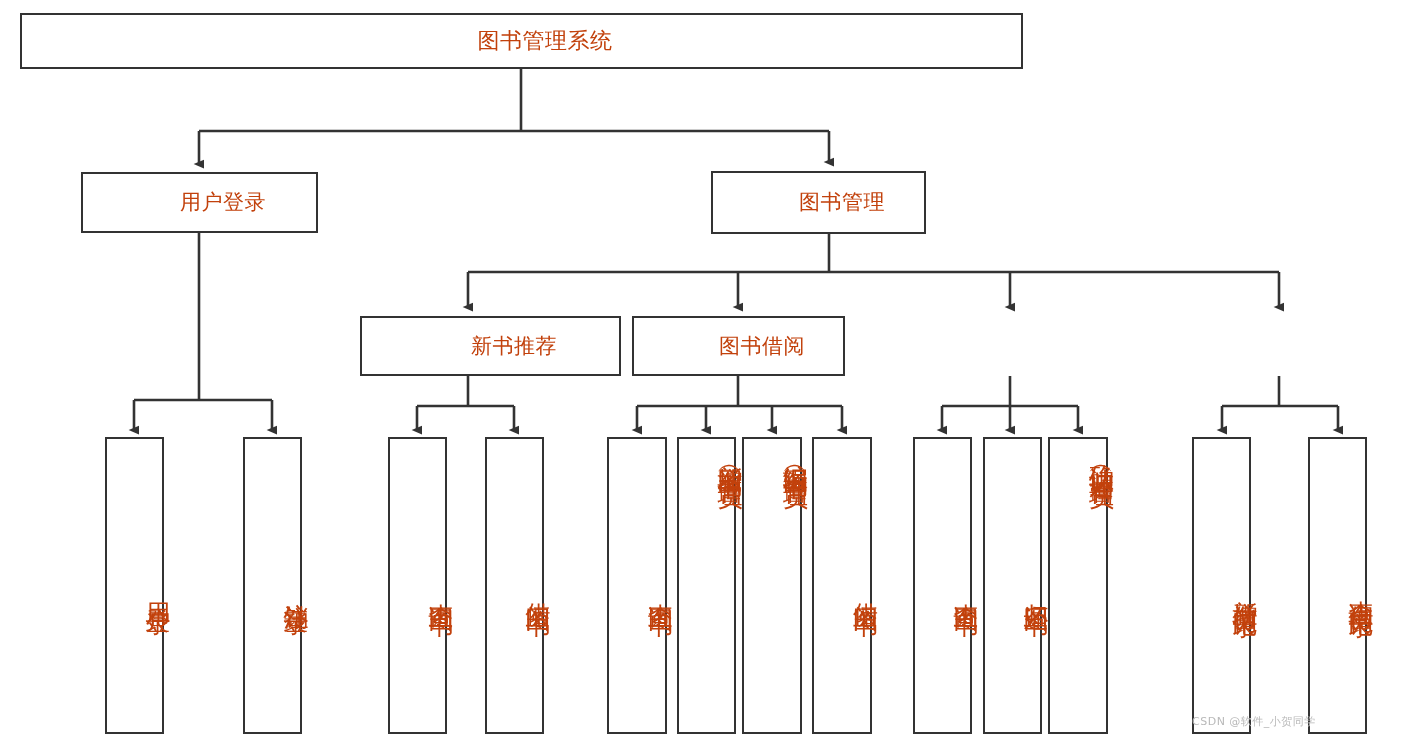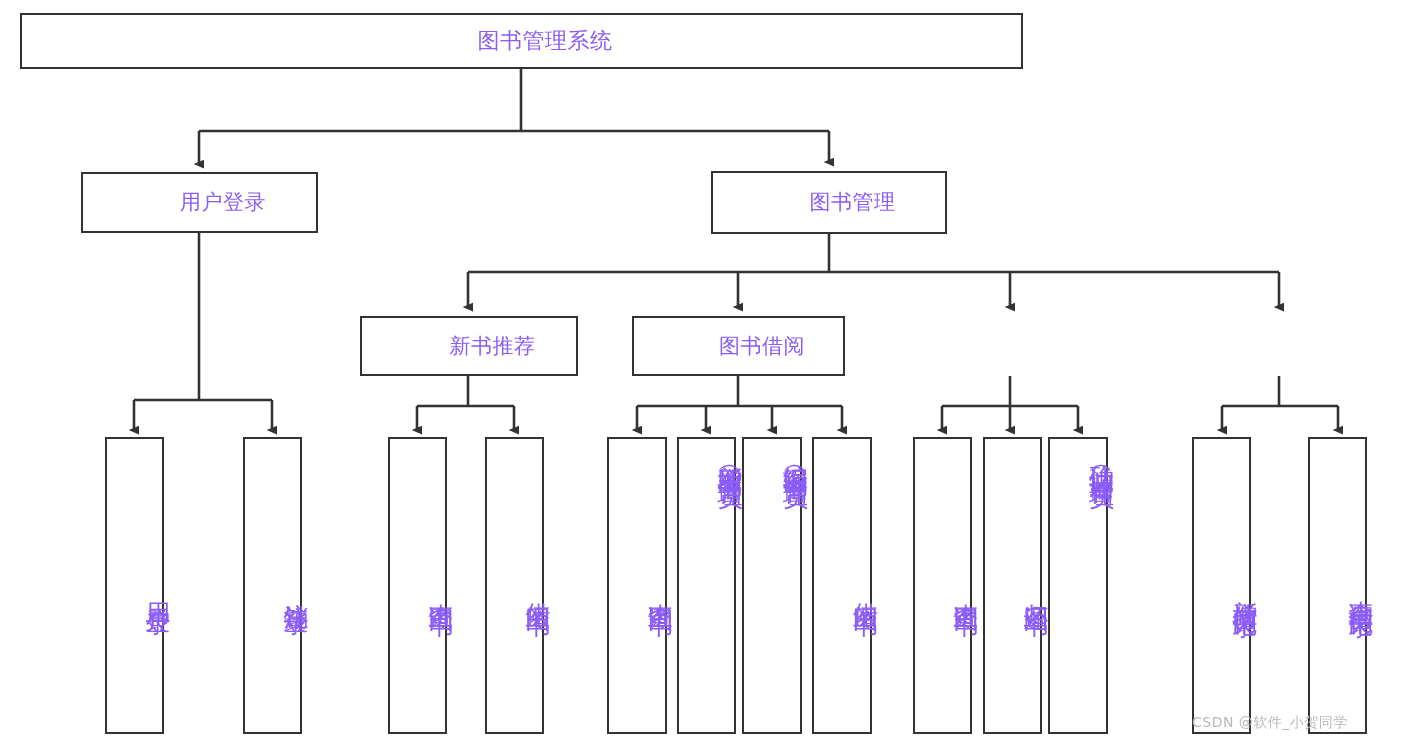--- a/index.html
+++ b/index.html
@@ -21,21 +21,21 @@
     pointer-events:none;
   }
   .node{
     position:absolute;
     box-sizing:border-box;
     background:#ffffff;
     border:2px solid #333333;
     display:flex;
     align-items:center;
     justify-content:center;
-    color:#8b5cf6;
+    color:#c2410c;
     padding-left:47px;
   }
   .node .lbl{
     display:block;
     text-align:center;
     line-height:1.05;
     letter-spacing:0.5px;
   }
   
   .h-node .lbl{
@@ -54,21 +54,21 @@
     font-size:25px;
     line-height:1.0;
     letter-spacing:3px;
     white-space:nowrap;
   }
   .v-node.mid .lbl{ align-self:center; }
   .watermark{
     position:absolute;
     left:1192px;
     top:714px;
-    font-size:14px;
+    font-size:11px;
     color:#b9b9b9;
     white-space:nowrap;
     letter-spacing:0.5px;
   }
 </style>
 </head>
 <body>
 
 <div id="canvas">
 
@@ -122,25 +122,25 @@
     </g>
   </svg>
 
   <div class="node h-node root" style="left:20px; top:13px; width:1003px; height:56px;">
     <span class="lbl">图书管理系统</span>
   </div>
 
   <div class="node h-node" style="left:81px; top:172px; width:237px; height:61px;">
     <span class="lbl">用户登录</span>
   </div>
-  <div class="node h-node" style="left:711px; top:171px; width:236px; height:63px;">
+  <div class="node h-node" style="left:711px; top:171px; width:215px; height:63px;">
     <span class="lbl">图书管理</span>
   </div>
 
-  <div class="node h-node" style="left:360px; top:316px; width:218px; height:60px;">
+  <div class="node h-node" style="left:360px; top:316px; width:261px; height:60px;">
     <span class="lbl">新书推荐</span>
   </div>
   <div class="node h-node" style="left:632px; top:316px; width:213px; height:60px;">
     <span class="lbl">图书借阅</span>
   </div>
 
   <div class="node v-node mid" style="left:105px; top:437px; width:59px; height:297px;">
     <span class="lbl">用户登录</span>
   </div>
   <div class="node v-node mid" style="left:243px; top:437px; width:59px; height:297px;">

